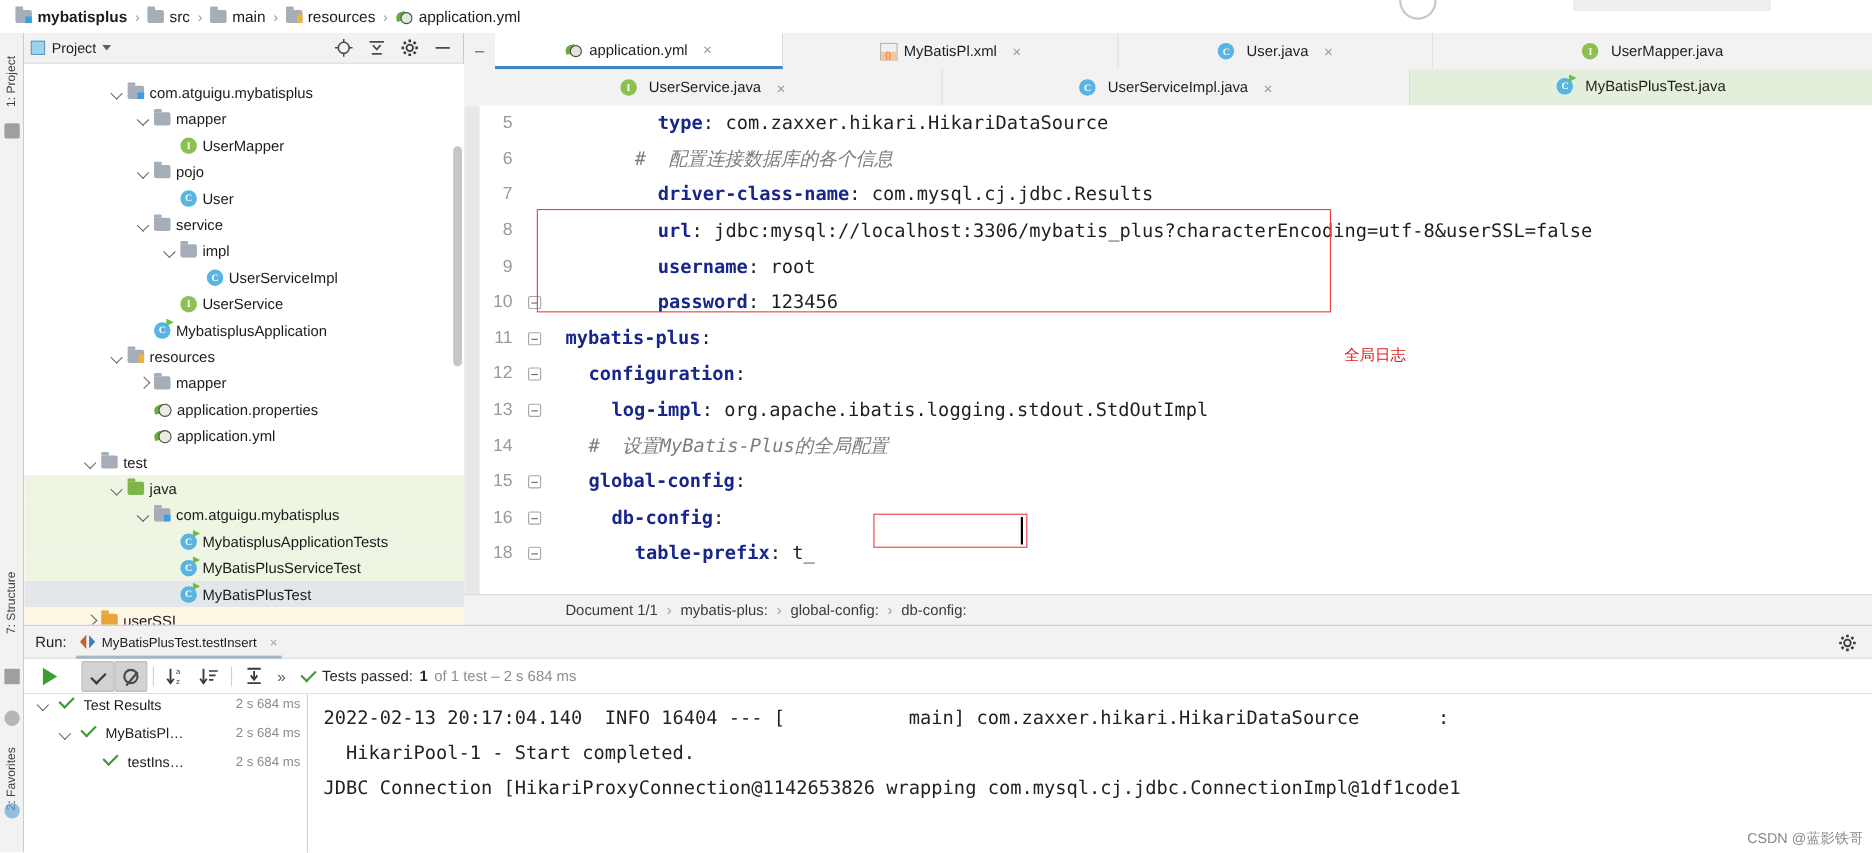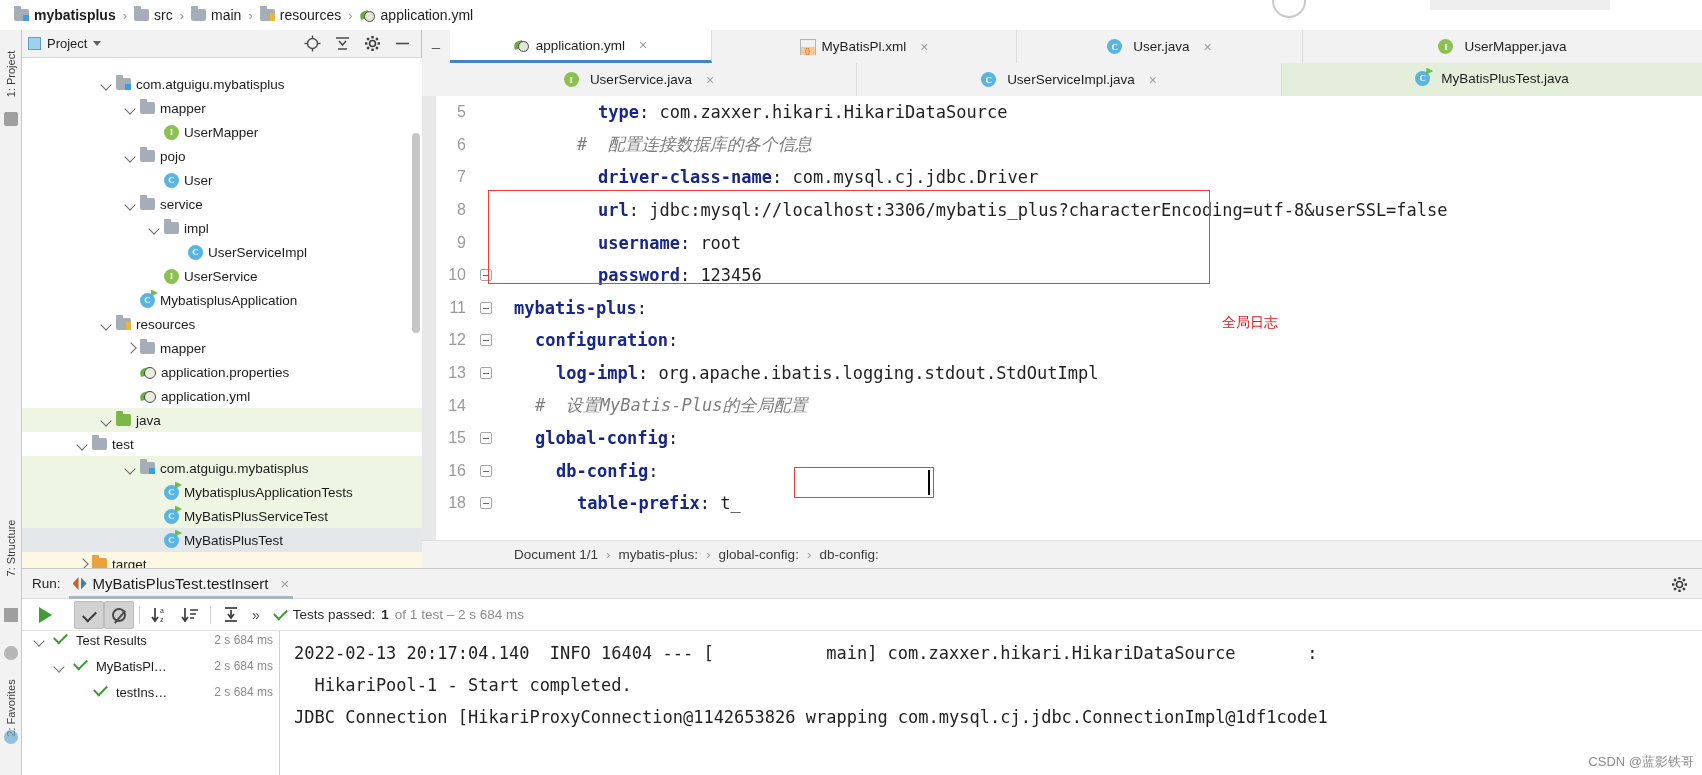--- a/index.html
+++ b/index.html
@@ -222,21 +222,21 @@
   .runwin {
     position: absolute; left: 22px; top: 568px; width: 1680px; height: 207px;
     background: #ffffff; border-top: 1px solid #c8c8c8;
   }
   .run-header {
     height: 30px; background: #f2f2f2; display: flex; align-items: center;
     padding-left: 10px; gap: 8px; border-bottom: 1px solid #dcdcdc; position: relative;
   }
   .run-lbl { font-size: 13.5px; color: #1f1f1f; }
   .run-tab {
-    display: flex; align-items: center; gap: 6px; font-size: 15px;
+    display: flex; align-items: center; gap: 6px; font-size: 12px;
     color: #1b1b1b; position: relative; padding: 0 4px; height: 30px;
   }
   .run-tab::after {
     content: ""; position: absolute; left: 0; right: 0; bottom: 0; height: 3px; background: #a8b6c4;
   }
   .ltr-ico {
     width: 14px; height: 13px; position: relative; flex: none;
   }
   .ltr-ico::before {
     content: ""; position: absolute; left: 0; top: 0; width: 6px; height: 13px;
@@ -477,31 +477,31 @@
             <span class="arrow"></span>
             <span class="ymlmini"></span>
             <span class="tlabel">application.properties</span>
           </div>
           <div class="trow">
             <span style="display:inline-block;width:102px"></span>
             <span class="arrow"></span>
             <span class="ymlmini"></span>
             <span class="tlabel">application.yml</span>
           </div>
+          <div class="trow">
+            <span style="display:inline-block;width:54px"></span>
+            <span class="arrow down"></span>
+            <span class="folder-ico tfold"></span>
+            <span class="tlabel">test</span>
+          </div>
           <div class="trow greenbg">
             <span style="display:inline-block;width:78px"></span>
             <span class="arrow down"></span>
             <span class="folder-ico tfold green"></span>
             <span class="tlabel">java</span>
-          </div>
-          <div class="trow">
-            <span style="display:inline-block;width:54px"></span>
-            <span class="arrow down"></span>
-            <span class="folder-ico tfold"></span>
-            <span class="tlabel">test</span>
           </div>
           <div class="trow greenbg">
             <span style="display:inline-block;width:102px"></span>
             <span class="arrow down"></span>
             <span class="folder-ico mod tfold"></span>
             <span class="tlabel">com.atguigu.mybatisplus</span>
           </div>
           <div class="trow greenbg">
             <span style="display:inline-block;width:126px"></span>
             <span class="arrow"></span>
@@ -517,21 +517,21 @@
           <div class="trow selrow">
             <span style="display:inline-block;width:126px"></span>
             <span class="arrow"></span>
             <span class="rnd cls run">C</span>
             <span class="tlabel">MyBatisPlusTest</span>
           </div>
           <div class="trow hlrow" style="background: rgb(253, 248, 227);">
             <span style="display:inline-block;width:54px"></span>
             <span class="arrow right"></span>
             <span class="folder-ico tfold orange"></span>
-            <span class="tlabel">target</span>
+            <span class="tlabel">userSSL</span>
           </div>
         </div>
       <div class="tree-scroll"></div>
     </div>
   </div>
 
   <div class="tabzone">
     <div class="tabrow">
       <div class="minus-left">–</div>
       <div class="tab active-blue" style="width:262px;">
@@ -570,21 +570,21 @@
         <span>MyBatisPlusTest.java</span>
       </div>
     </div>
   </div>
 
   <div class="editor">
     <div class="gutter-strip"></div>
     <div class="codearea" id="codearea">
         <div class="cline"><span class="lnum">5</span><span class="foldcell"></span><span class="ctext"><span style="display:inline-block;width:84px"></span><span class="k">type</span><span class="val">: </span><span class="val">com.zaxxer.hikari.HikariDataSource</span></span></div>
         <div class="cline"><span class="lnum">6</span><span class="foldcell"></span><span class="ctext"><span style="display:inline-block;width:63px"></span><span class="cmt">#  配置连接数据库的各个信息</span></span></div>
-        <div class="cline"><span class="lnum">7</span><span class="foldcell"></span><span class="ctext"><span style="display:inline-block;width:84px"></span><span class="k">driver-class-name</span><span class="val">: </span><span class="val">com.mysql.cj.jdbc.Driver</span></span></div>
+        <div class="cline"><span class="lnum">7</span><span class="foldcell"></span><span class="ctext"><span style="display:inline-block;width:84px"></span><span class="k">driver-class-name</span><span class="val">: </span><span class="val">com.mysql.cj.jdbc.Results</span></span></div>
         <div class="cline"><span class="lnum">8</span><span class="foldcell"></span><span class="ctext"><span style="display:inline-block;width:84px"></span><span class="k">url</span><span class="val">: </span><span class="val">jdbc:mysql://localhost:3306/mybatis_plus?characterEncoding=utf-8&amp;userSSL=false</span></span></div>
         <div class="cline"><span class="lnum">9</span><span class="foldcell"></span><span class="ctext"><span style="display:inline-block;width:84px"></span><span class="k">username</span><span class="val">: </span><span class="val">root</span></span></div>
         <div class="cline"><span class="lnum">10</span><span class="foldcell"><span class="foldmark"></span></span><span class="ctext"><span style="display:inline-block;width:84px"></span><span class="k">password</span><span class="val">: </span><span class="val">123456</span></span></div>
         <div class="cline"><span class="lnum">11</span><span class="foldcell"><span class="foldmark arrowdn"></span></span><span class="ctext"><span style="display:inline-block;width:0px"></span><span class="k">mybatis-plus</span><span class="val">:</span></span></div>
         <div class="cline"><span class="lnum">12</span><span class="foldcell"><span class="foldmark"></span></span><span class="ctext"><span style="display:inline-block;width:21px"></span><span class="k">configuration</span><span class="val">:</span></span></div>
         <div class="cline"><span class="lnum">13</span><span class="foldcell"><span class="foldmark"></span></span><span class="ctext"><span style="display:inline-block;width:42px"></span><span class="k">log-impl</span><span class="val">: </span><span class="val">org.apache.ibatis.logging.stdout.StdOutImpl</span></span></div>
         <div class="cline"><span class="lnum">14</span><span class="foldcell"></span><span class="ctext"><span style="display:inline-block;width:21px"></span><span class="cmt">#  设置MyBatis-Plus的全局配置</span></span></div>
         <div class="cline"><span class="lnum">15</span><span class="foldcell"><span class="foldmark"></span></span><span class="ctext"><span style="display:inline-block;width:21px"></span><span class="k">global-config</span><span class="val">:</span></span></div>
         <div class="cline"><span class="lnum">16</span><span class="foldcell"><span class="foldmark"></span></span><span class="ctext"><span style="display:inline-block;width:42px"></span><span class="k">db-config</span><span class="val">:</span></span></div>
         <div class="cline"><span class="lnum">18</span><span class="foldcell"><span class="foldmark"></span></span><span class="ctext"><span style="display:inline-block;width:63px"></span><span class="k">table-prefix</span><span class="val">: </span><span class="val">t_</span></span></div>

